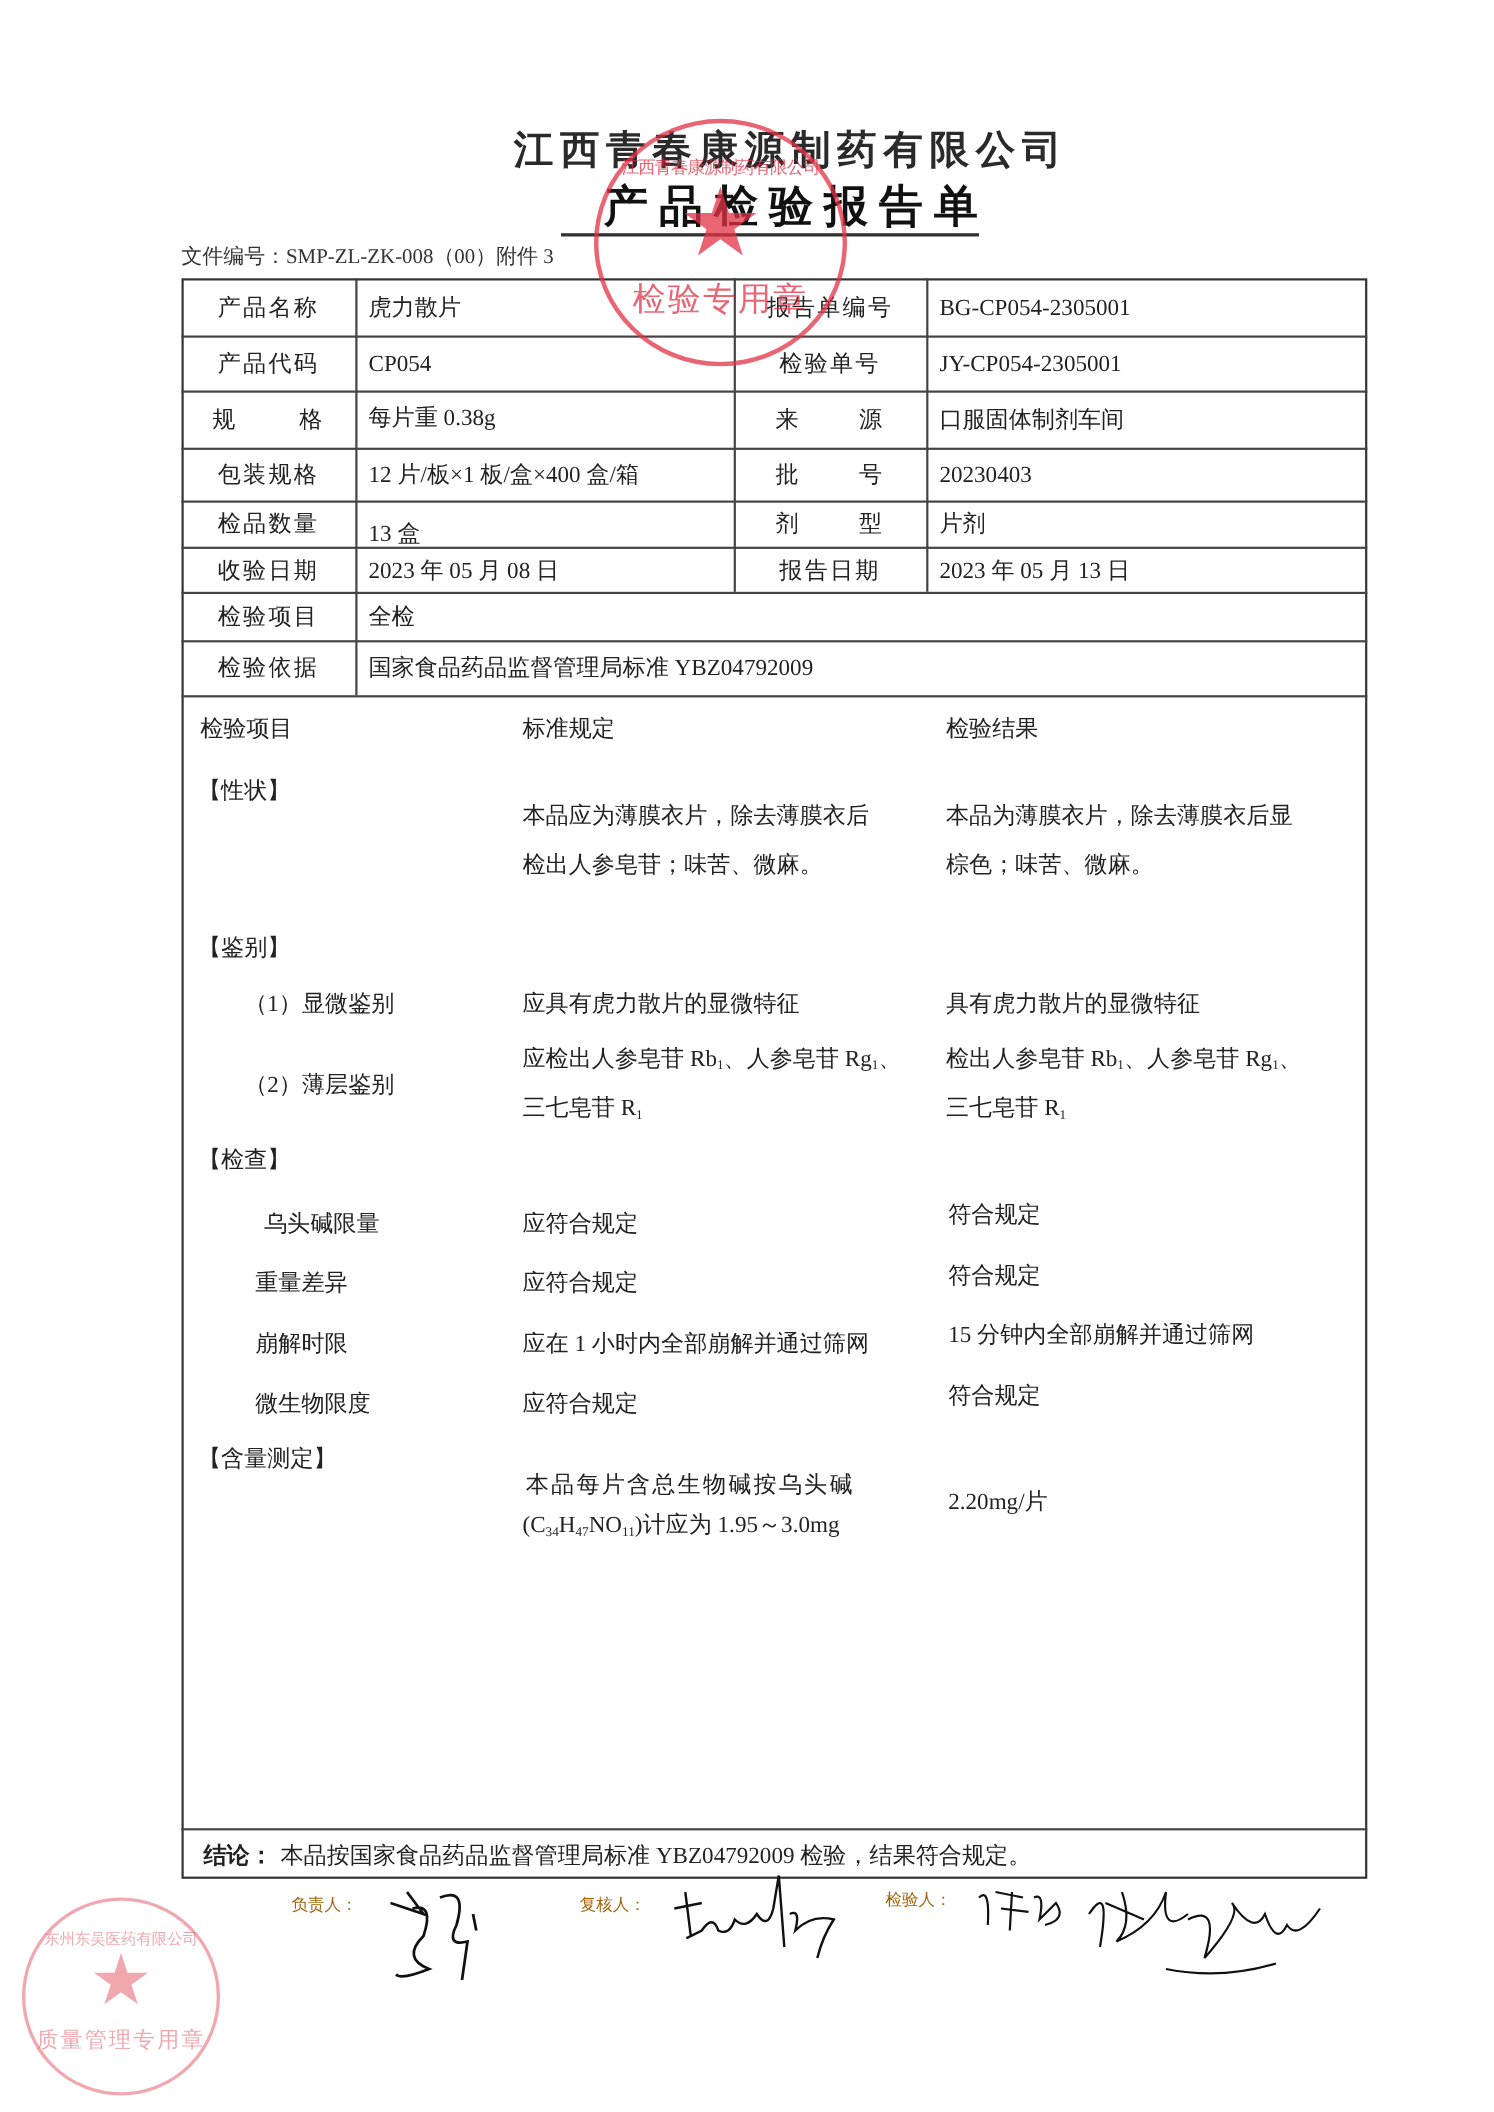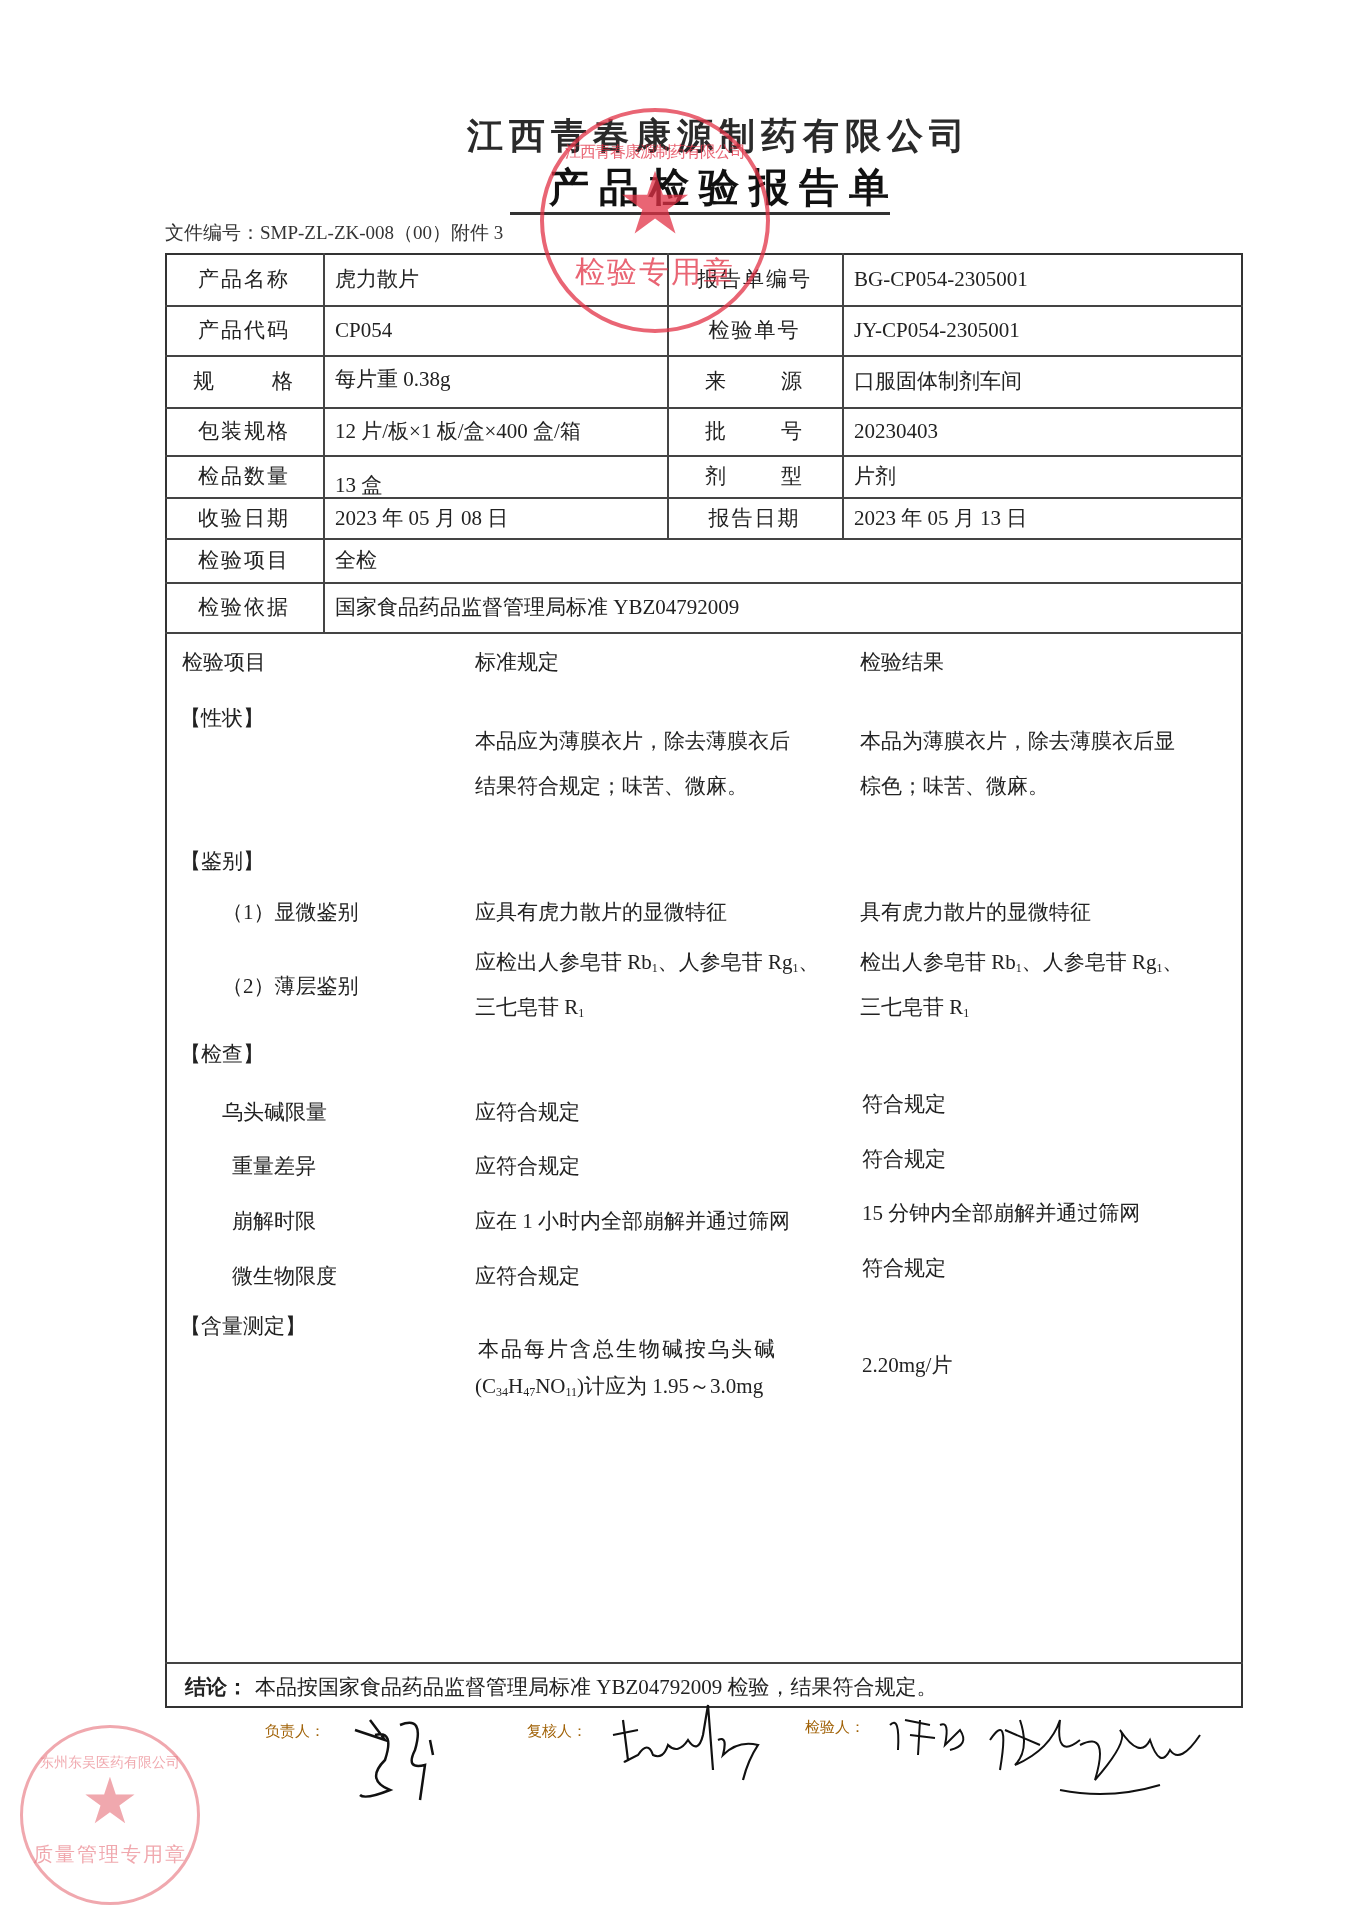--- a/index.html
+++ b/index.html
@@ -120,38 +120,38 @@
 <div class="cell val" style="left:323px; width:920px; top:538px; height:44px;">全检</div>
 <div class="cell lbl" style="left:165px; width:158px; top:582px; height:50px;">检验依据</div>
 <div class="cell val" style="left:323px; width:920px; top:582px; height:50px;">国家食品药品监督管理局标准 YBZ04792009</div>
 
 <div class="txt" style="left:182px; top:648px;">检验项目</div>
 <div class="txt" style="left:475px; top:648px;">标准规定</div>
 <div class="txt" style="left:860px; top:648px;">检验结果</div>
 
 <div class="txt sec" style="left:180px; top:704px;">【性状】</div>
 <div class="txt" style="left:475px; top:727px;">本品应为薄膜衣片，除去薄膜衣后</div>
-<div class="txt" style="left:475px; top:772px;">结果符合规定；味苦、微麻。</div>
+<div class="txt" style="left:475px; top:772px;">检出人参皂苷；味苦、微麻。</div>
 <div class="txt" style="left:860px; top:727px;">本品为薄膜衣片，除去薄膜衣后显</div>
 <div class="txt" style="left:860px; top:772px;">棕色；味苦、微麻。</div>
 
 <div class="txt sec" style="left:180px; top:847px;">【鉴别】</div>
 <div class="txt" style="left:222px; top:898px;">（1）显微鉴别</div>
 <div class="txt" style="left:475px; top:898px;">应具有虎力散片的显微特征</div>
 <div class="txt" style="left:860px; top:898px;">具有虎力散片的显微特征</div>
 
 <div class="txt" style="left:222px; top:972px;">（2）薄层鉴别</div>
 <div class="txt" style="left:475px; top:948px;"><span>应检出人参皂苷 Rb</span><sub>1</sub><span>、人参皂苷 Rg</span><sub>1</sub>、</div>
 <div class="txt" style="left:475px; top:993px;"><span>三七皂苷 R</span><sub>1</sub></div>
 <div class="txt" style="left:860px; top:948px;"><span>检出人参皂苷 Rb</span><sub>1</sub><span>、人参皂苷 Rg</span><sub>1</sub>、</div>
 <div class="txt" style="left:860px; top:993px;"><span>三七皂苷 R</span><sub>1</sub></div>
 
 <div class="txt sec" style="left:180px; top:1040px;">【检查】</div>
 
-<div class="txt" style="left:222px; top:1098px;text-align:center;">乌头碱限量</div>
+<div class="txt" style="left:240px; top:1098px;text-align:center;">乌头碱限量</div>
 <div class="txt" style="left:475px; top:1098px;">应符合规定</div>
 <div class="txt" style="left:862px; top:1090px;">符合规定</div>
 
 <div class="txt" style="left:232px; top:1152px;">重量差异</div>
 <div class="txt" style="left:475px; top:1152px;">应符合规定</div>
 <div class="txt" style="left:862px; top:1145px;">符合规定</div>
 
 <div class="txt" style="left:232px; top:1207px;">崩解时限</div>
 <div class="txt" style="left:475px; top:1207px;">应在 1 小时内全部崩解并通过筛网</div>
 <div class="txt" style="left:862px; top:1199px;">15 分钟内全部崩解并通过筛网</div>

